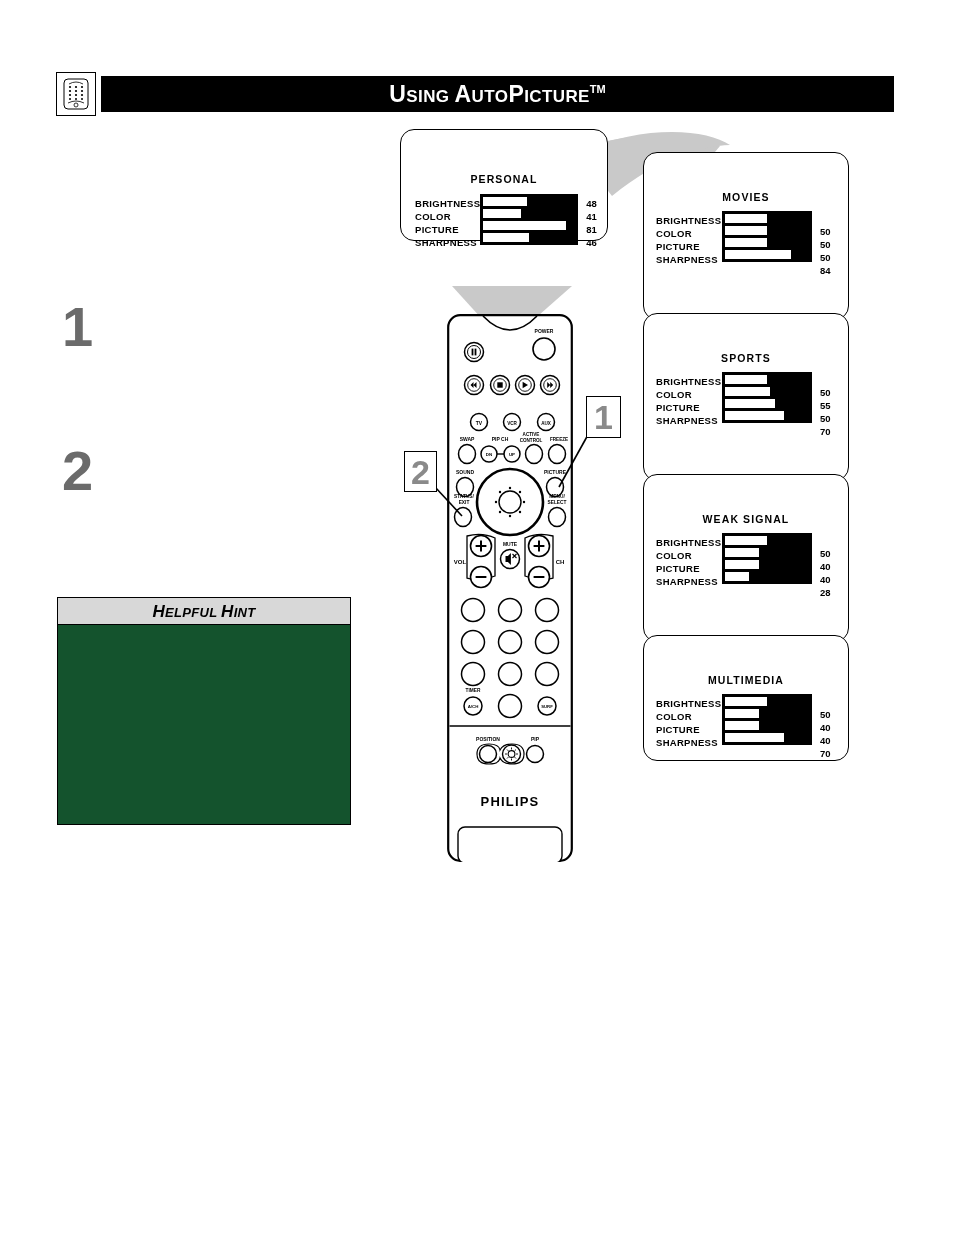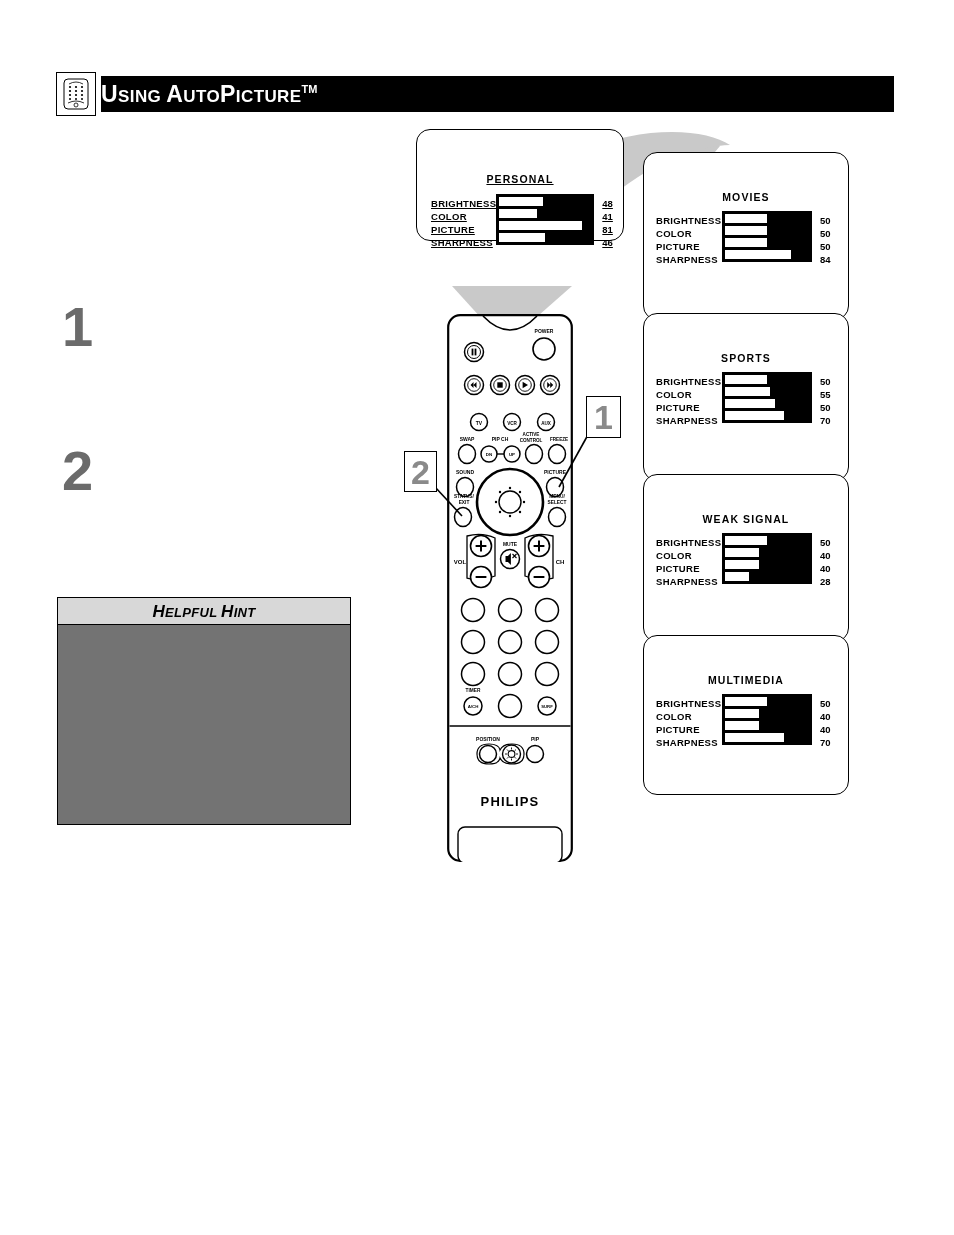--- a/index.html
+++ b/index.html
@@ -13,21 +13,21 @@
   
   .corner-icon{
     position:absolute;left:56px;top:72px;width:40px;height:44px;
     border:1.5px solid #000;background:#fff;box-sizing:border-box;
     display:flex;align-items:center;justify-content:center;
   }
   .corner-icon svg{display:block;}
   .title-bar{
     position:absolute;left:101px;top:76px;width:793px;height:36px;
     background:#000;color:#fff;display:flex;align-items:center;
-    justify-content:flex-start;
+    justify-content:center;
   }
   .title-text{
     font-family:"Liberation Sans", sans-serif;
     font-weight:bold;font-size:23px;letter-spacing:.4px;
     white-space:nowrap;line-height:1;
   }
   .title-text .sc{font-size:17px;}
   .title-text .tm{font-size:11px;vertical-align:super;letter-spacing:0;}
 
   
@@ -35,21 +35,21 @@
     position:absolute;color:#6b6b6b;font-weight:bold;
     font-size:56px;line-height:1;font-family:"Liberation Sans", sans-serif;
   }
   #step-1{left:62px;top:299px;}
   #step-2{left:62px;top:443px;}
   .step-body{position:absolute;color:#000;font-size:12.5px;line-height:1.45;}
 
   
   .hint-box{
     position:absolute;left:57px;top:597px;width:294px;height:228px;
-    border:1.5px solid #000;box-sizing:border-box;background:#737373;
+    border:1.5px solid #000;box-sizing:border-box;background:#14532d;
   }
   .hint-head{
     height:26px;background:#d8d8d8;border-bottom:1.5px solid #000;
     display:flex;align-items:center;justify-content:center;
   }
   .hint-title{
     font-style:italic;font-weight:bold;font-size:17px;letter-spacing:.3px;
     color:#000;line-height:1;
   }
   .hint-title .sc{font-size:13px;}
@@ -76,36 +76,36 @@
     position:relative;width:92px;height:9px;background:#fff;
   }
   .bar-fill{position:absolute;top:0;bottom:0;right:0;background:#000;}
   .osd-vals{
     display:flex;flex-direction:column;
     font-size:9.5px;font-weight:bold;color:#000;text-align:left;
   }
   .osd-vals div{height:13px;line-height:13px;}
 
   
-  #panel-personal{left:416px;top:129px;width:208px;height:112px;text-decoration:underline;}
+  #panel-personal{left:400px;top:129px;width:208px;height:112px;}
   #panel-personal .osd-title{margin-top:43px;}
   #panel-personal .osd-rows{margin-top:9px;padding-left:14px;}
   #panel-personal .osd-labels{width:72px;margin-top:3px;}
   #panel-personal .osd-vals{width:24px;margin-top:3px;margin-left:8px;}
 
   .panel-right{width:206px;height:168px;left:643px;}
   .panel-right .osd-title{margin-top:38px;}
   .panel-right .osd-rows{margin-top:8px;padding-left:12px;}
   .panel-right .osd-labels{width:66px;margin-top:3px;}
-  .panel-right .osd-vals{width:22px;margin-top:3px;margin-left:8px;}
+  .panel-right .osd-vals{width:22px;margin-top:14px;margin-left:8px;}
   .panel-right .bar-track{width:84px;}
   #panel-movies{top:152px;}
   #panel-sports{top:313px;}
   #panel-weak{top:474px;}
-  #panel-multimedia{top:635px;height:160px;}
+  #panel-multimedia{top:635px;height:126px;}
 
   
   .flowsvg{position:absolute;left:0;top:0;width:954px;height:1235px;pointer-events:none;}
 
   
   .remote{position:absolute;left:447px;top:314px;width:146px;height:548px;}
   .remote svg{display:block;}
 
   
   .callout{

